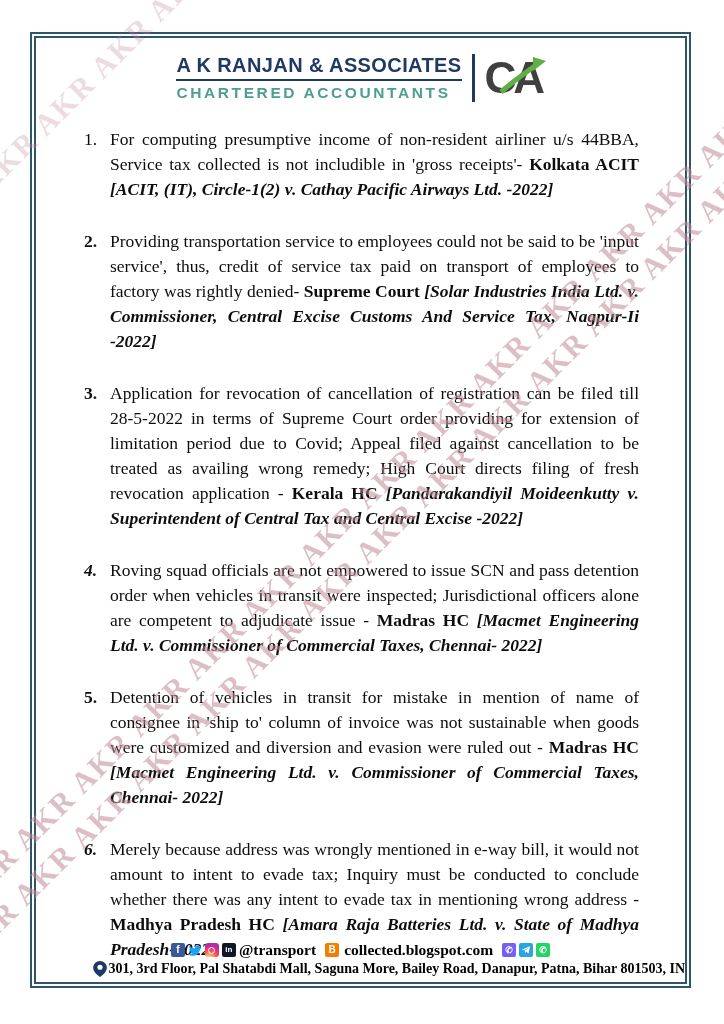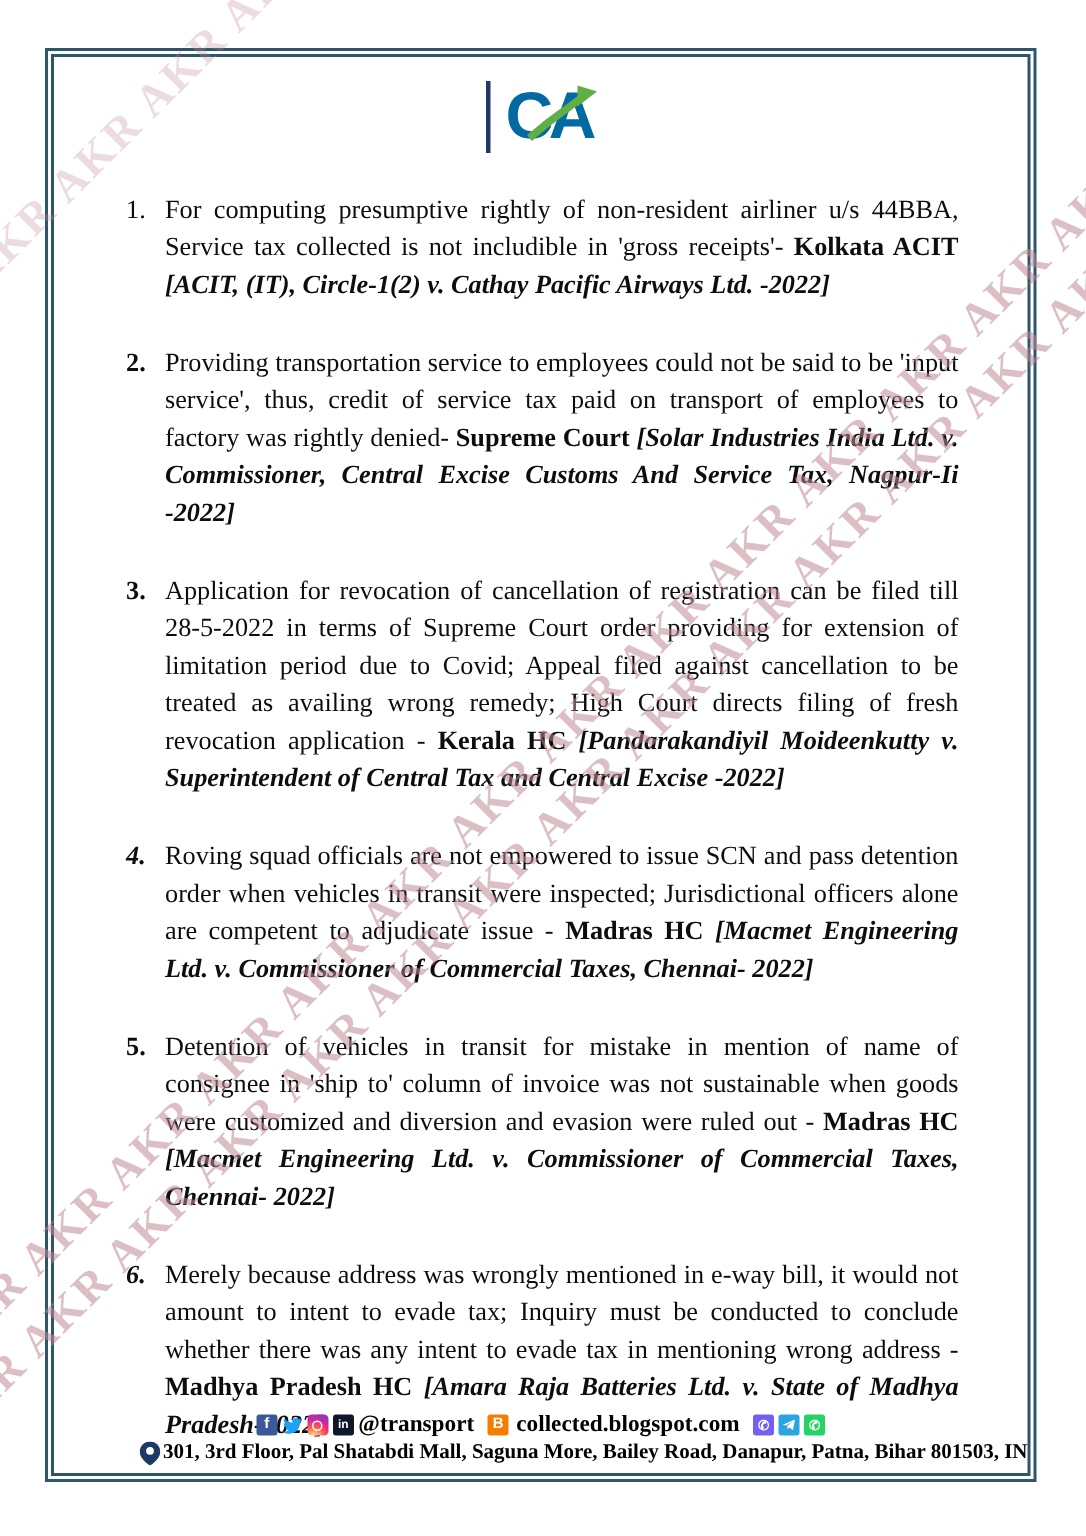--- a/index.html
+++ b/index.html
@@ -48,21 +48,21 @@
   .firm-sub{
     font-family:"Liberation Sans",sans-serif;
     font-weight:bold;font-size:15.5px;letter-spacing:2.6px;
     color:#4c9e8f;margin-top:3px;
   }
   .brand-sep{width:3px;height:48px;background:#1f3864;}
   .ca-logo{position:relative;width:62px;height:52px;}
   .ca-text{
     font-family:"Liberation Sans",sans-serif;
     font-weight:bold;font-size:44px;line-height:52px;
-    letter-spacing:-3px;color:#0369a1;
+    letter-spacing:-3px;color:#404040;
   }
   .ca-tick{position:absolute;left:2px;top:0;}
   
   .case-list{margin-top:23px;}
   .item{display:flex;margin-bottom:27px;font-size:17.5px;line-height:25px;color:#0d0d0d;}
   .num{flex:none;width:26px;}
   .num.bold{font-weight:bold;}
   .num.bold-italic{font-weight:bold;font-style:italic;}
   .body{flex:1;text-align:justify;}
   .body span.bold{font-weight:bold;}
@@ -109,35 +109,39 @@
 </style>
 </head>
 <body>
 
 <div class="page">
 
   <div class="border-box">
 
     <header>
       <div class="brand">
+        <div class="brand-text">
+          <div class="firm-name">A K RANJAN &amp; ASSOCIATES</div>
+          <div class="firm-sub">CHARTERED ACCOUNTANTS</div>
+        </div>
         <div class="brand-sep"></div>
         <div class="ca-logo">
           <span class="ca-text">CA</span>
           <svg class="ca-tick" width="62" height="52" viewBox="0 0 62 52">
             <polyline points="14,40 26,30 49,13" fill="none" stroke="#5fae46" stroke-width="5"></polyline>
             <polygon points="46,5 59,9 46,19" fill="#5fae46"></polygon>
           </svg>
         </div>
       </div>
     </header>
 
     <main class="case-list">
         <div class="item">
           <div class="num regular">1.</div>
-          <div class="body"><span class="normal">For computing presumptive rightly of non-resident airliner u/s 44BBA, Service tax collected is not includible in 'gross receipts'- </span><span class="bold">Kolkata ACIT </span><span class="bolditalic">[ACIT, (IT), Circle-1(2) v. Cathay Pacific Airways Ltd. -2022]</span></div>
+          <div class="body"><span class="normal">For computing presumptive income of non-resident airliner u/s 44BBA, Service tax collected is not includible in 'gross receipts'- </span><span class="bold">Kolkata ACIT </span><span class="bolditalic">[ACIT, (IT), Circle-1(2) v. Cathay Pacific Airways Ltd. -2022]</span></div>
         </div>
         <div class="item">
           <div class="num bold">2.</div>
           <div class="body"><span class="normal">Providing transportation service to employees could not be said to be 'input service', thus, credit of service tax paid on transport of employees to factory was rightly denied- </span><span class="bold">Supreme Court </span><span class="bolditalic">[Solar Industries India Ltd. v. Commissioner, Central Excise Customs And Service Tax, Nagpur-Ii -2022]</span></div>
         </div>
         <div class="item">
           <div class="num bold">3.</div>
           <div class="body"><span class="normal">Application for revocation of cancellation of registration can be filed till 28-5-2022 in terms of Supreme Court order providing for extension of limitation period due to Covid; Appeal filed against cancellation to be treated as availing wrong remedy; High Court directs filing of fresh revocation application - </span><span class="bold">Kerala HC </span><span class="bolditalic">[Pandarakandiyil Moideenkutty v. Superintendent of Central Tax and Central Excise -2022]</span></div>
         </div>
         <div class="item">

